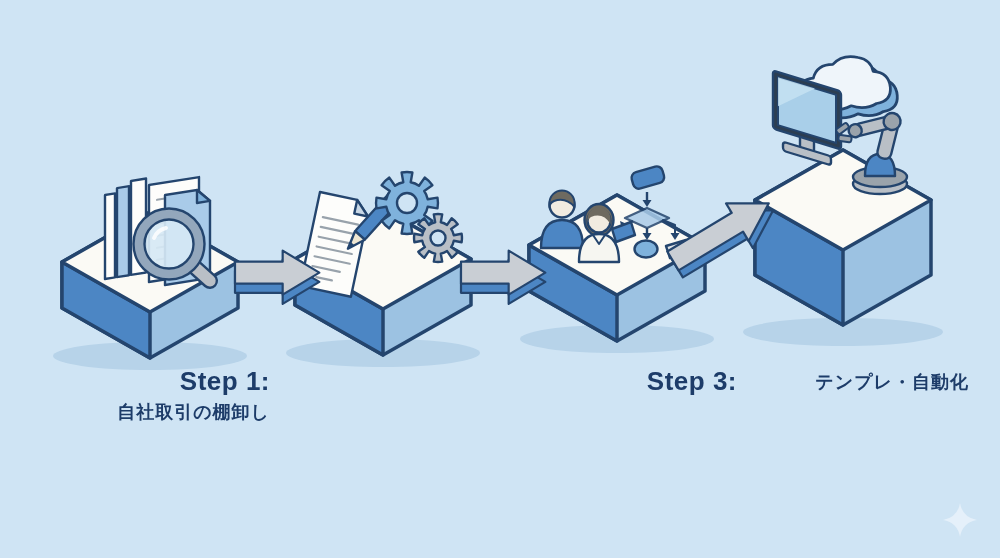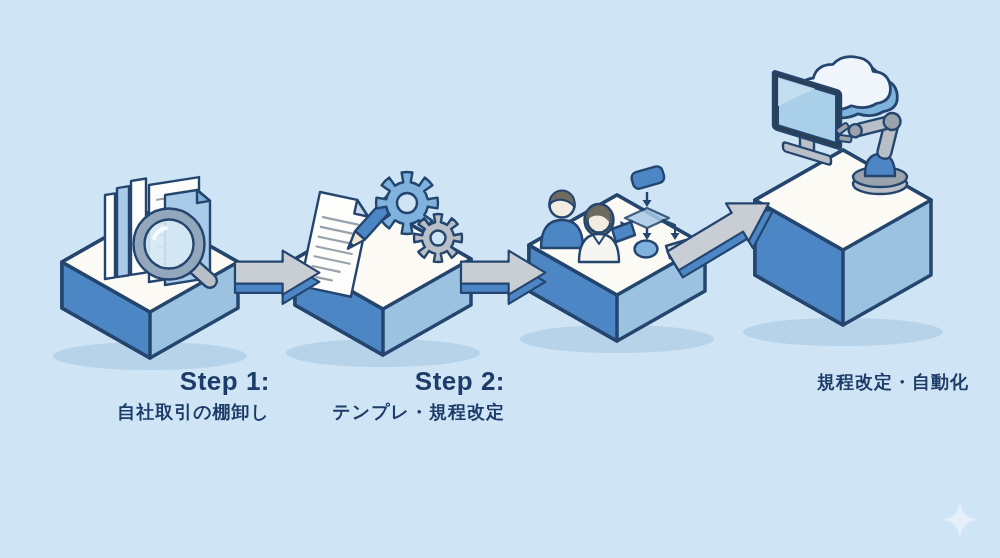--- a/index.html
+++ b/index.html
@@ -201,27 +201,24 @@
 
   <svg class="abs arrow3" style="left:664px;top:204px" width="126" height="66" viewBox="0 0 132 72">
     <polygon class="f-left o2" points="2,25 84,25 84,13 124,37 84,61 84,49 2,49"></polygon>
     <polygon class="f-atop o2" points="2,16 84,16 84,4 124,28 84,52 84,40 2,40"></polygon>
   </svg>
 
   <div class="step-label" style="left:30px">
     <div class="step-title">Step 1:</div>
     <div class="step-text">自社取引の棚卸し</div>
   </div>
-  <div class="step-label" style="left:265px">
-    <div class="step-title">Step 2:</div>
-    <div class="step-text">テンプレ・規程改定</div>
-  </div>
   <div class="step-label" style="left:497px">
+    <div class="step-title">Step 3:</div>
   </div>
   <div class="step-label" style="left:729px">
-    <div class="step-text">規程改定・自動化</div>
+    <div class="step-text">テンプレ・自動化</div>
   </div>
 
   <svg class="abs" style="left:938px;top:498px" width="44" height="44" viewBox="0 0 44 44">
     <path d="M22 5 Q24.5 19.5 39 22 Q24.5 24.5 22 39 Q19.5 24.5 5 22 Q19.5 19.5 22 5 Z" fill="var(--sparkle)" opacity="0.95"></path>
   </svg>
 
 </div>
 
 </body></html>

